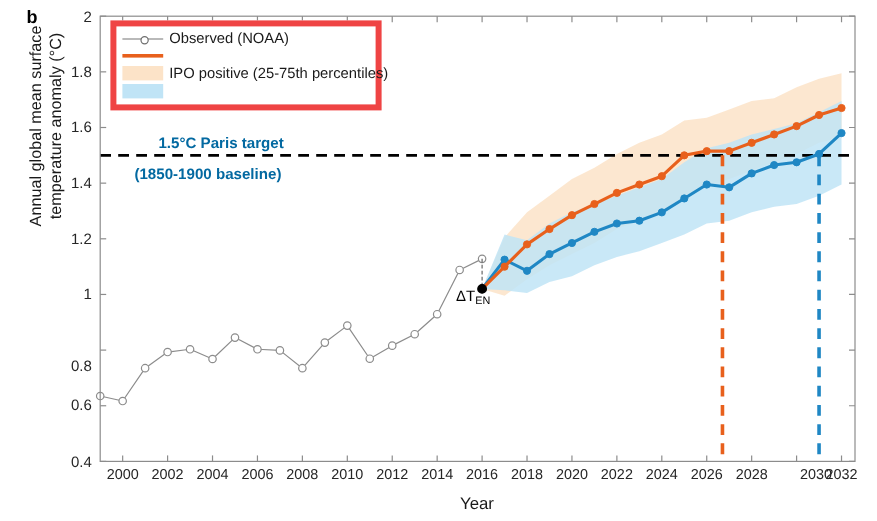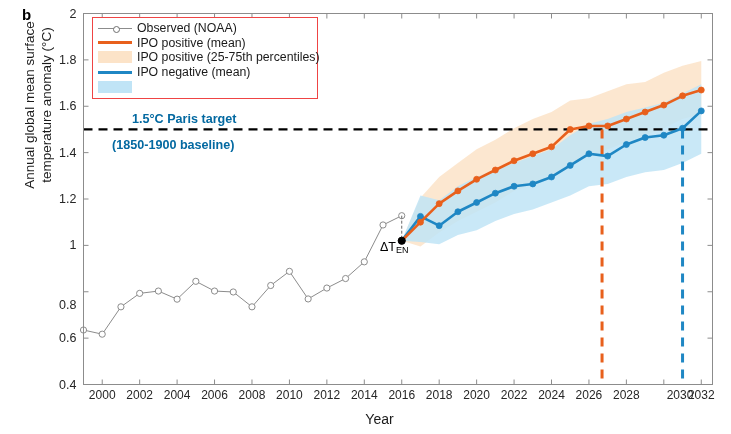--- a/index.html
+++ b/index.html
@@ -26,21 +26,21 @@
     transform:rotate(-90deg);
     transform-origin:center center;
     text-align:center;
     font-size:13.5px;color:#1a1a1a;
     line-height:17px;
   }
   .ylabel .l2{display:block;}
 
   .xlabel{
     position:absolute;
-    left:65px;top:411px;width:629px;
+    left:83px;top:411px;width:629px;
     text-align:center;font-size:14px;color:#1a1a1a;
   }
 
   .tick-x{
     position:absolute;
     font-size:12px;color:#262626;
     text-align:center;
     transform:translateX(-50%);
     top:388px;
     white-space:nowrap;
@@ -53,21 +53,21 @@
     width:34px;
     white-space:nowrap;
   }
 
   
   .legend{
     position:absolute;
     left:92px;top:17px;
     width:226px;
     background:#fff;
-    border:1px solid #ef4444;
+    border:5px solid #ef4444;
     padding:3px 4px 4px 4px;
     box-sizing:border-box;
     z-index:40;
   }
   .leg-row{
     display:flex;align-items:center;
     height:14.6px;
   }
   .leg-key{
     width:36px;min-width:36px;height:14px;
@@ -278,34 +278,27 @@
         <span class="leg-key">
           <span class="leg-line thin"></span>
           <span class="leg-marker"></span>
         </span>
         <span class="leg-text">Observed (NOAA)</span>
       </div>
       <div class="leg-row">
         <span class="leg-key">
           <span class="leg-line" style="background: rgb(232, 96, 28);"></span>
         </span>
-        <span class="leg-text">IPO positive (mean)</span>
       </div>
       <div class="leg-row">
         <span class="leg-key">
           <span class="leg-patch" style="background: rgb(252, 227, 200);"></span>
         </span>
         <span class="leg-text">IPO positive (25-75th percentiles)</span>
       </div>
       <div class="leg-row">
         <span class="leg-key">
-          <span class="leg-line" style="background: rgb(31, 135, 196);"></span>
-        </span>
-        <span class="leg-text">IPO negative (mean)</span>
-      </div>
-      <div class="leg-row">
-        <span class="leg-key">
           <span class="leg-patch" style="background: rgb(192, 228, 246);"></span>
         </span>
       </div>
     </div>
 
 </div>
 
 </body></html>

